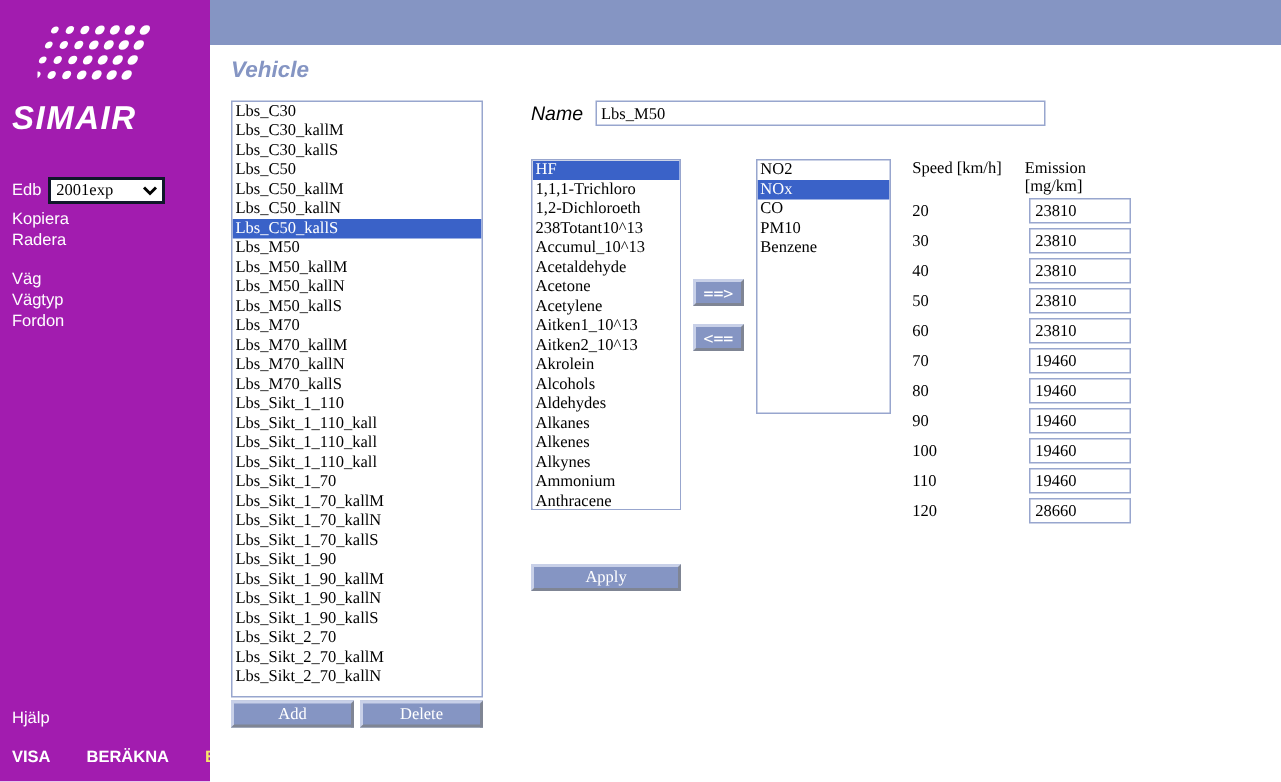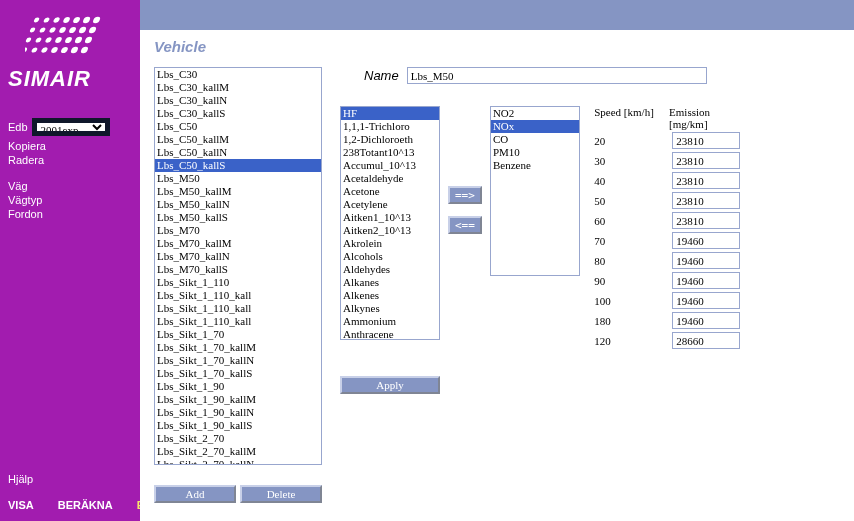--- a/index.html
+++ b/index.html
@@ -40,21 +40,21 @@
     font-style: italic;
     letter-spacing: 1px;
     color: #fff;
     text-align: left;
     margin-bottom: 26px;
   }
   .side-row { display: flex; align-items: center; gap: 4px; margin-bottom: 4px; }
   .side-label { font-size: 11px; }
   .edb-select {
     font-family: Verdana; font-size: 11px;
-    border: 5px solid #0f172a;
+    border: 2px solid #0f172a;
     background: #fff; color: #000;
     width: 78px; height: 18px;
   }
   .side-link { font-size: 11px; cursor: pointer; margin: 2px 0; }
   .side-group { margin-top: 14px; }
   .bottom-links { position: absolute; bottom: 10px; left: 8px; }
   .bottom-links .hj { margin-bottom: 14px; }
   .bottom-row { display: flex; gap: 24px; font-size: 11px; font-weight: bold; }
   .bottom-row .active { color: #f6e36b; }
   
@@ -67,54 +67,54 @@
     background: #fff;
     padding: 8px 14px;
   }
   .title {
     color: #8595c3;
     font-weight: bold;
     font-style: italic;
     font-size: 15px;
     margin-bottom: 12px;
   }
-  .content { display: flex; gap: 18px; }
+  .content { display: flex; gap: 32px; }
   
   .left-col { width: 168px; }
   .vehicle-list {
     border: 1px solid #98a6ce;
     font-family: Verdana; font-size: 11px;
     width: 168px; height: 398px;
     overflow-y: scroll;
     overflow-x: hidden;
     background: #fff;
   }
   .vehicle-list .opt {
     padding: 0 2px;
     white-space: nowrap;
     cursor: default;
     line-height: 13px;
   }
   .vehicle-list .opt.selected { background: #3a62c8; color: #fff; }
   
-  .btn-row { display: flex; gap: 4px; margin-top: 20px; }
+  .btn-row { display: flex; gap: 4px; margin-top: 2px; }
   .btn {
     background: #8595c3;
     border: 2px outset #c8d0e8;
     color: #fff;
     font-family: Verdana; font-size: 11px;
     padding: 1px 0;
     width: 82px;
     cursor: pointer;
     text-align: center;
   }
   .btn.wide { width: 100px; }
   
   .right-col { flex: 1; }
-  .name-row { display: flex; align-items: center; gap: 8px; font-style: italic; font-size: 13px; margin-bottom: 22px; margin-left: 24px; }
+  .name-row { display: flex; align-items: center; gap: 8px; font-style: italic; font-size: 13px; margin-bottom: 22px; }
   .name-input {
     border: 1px solid #98a6ce;
     font-family: Verdana; font-size: 11px;
     padding: 1px 3px;
     width: 300px; height: 17px;
   }
   
   .transfer { display: flex; gap: 8px; align-items: flex-start; }
   .listbox {
     border: 1px solid #98a6ce;
@@ -231,21 +231,20 @@
 </div>
 
 <div class="main">
   <div class="title">Vehicle</div>
 
   <div class="content">
     <div class="left-col">
       <div class="vehicle-list" id="vehicle-list">
           <div class="opt">Lbs_C30</div>
           <div class="opt">Lbs_C30_kallM</div>
-          <div class="opt">Lbs_C30_kallN</div>
           <div class="opt">Lbs_C30_kallS</div>
           <div class="opt">Lbs_C50</div>
           <div class="opt">Lbs_C50_kallM</div>
           <div class="opt">Lbs_C50_kallN</div>
           <div class="opt selected">Lbs_C50_kallS</div>
           <div class="opt">Lbs_M50</div>
           <div class="opt">Lbs_M50_kallM</div>
           <div class="opt">Lbs_M50_kallN</div>
           <div class="opt">Lbs_M50_kallS</div>
           <div class="opt">Lbs_M70</div>
@@ -351,21 +350,21 @@
               </div>
               <div class="erow">
                 <span class="speed">90</span>
                 <input class="eminput" value="19460" style="">
               </div>
               <div class="erow">
                 <span class="speed">100</span>
                 <input class="eminput" value="19460" style="">
               </div>
               <div class="erow">
-                <span class="speed">180</span>
+                <span class="speed">110</span>
                 <input class="eminput" value="19460" style="">
               </div>
               <div class="erow">
                 <span class="speed">120</span>
                 <input class="eminput" value="28660" style="">
               </div>
             </div>
         </div>
       </div>
 

